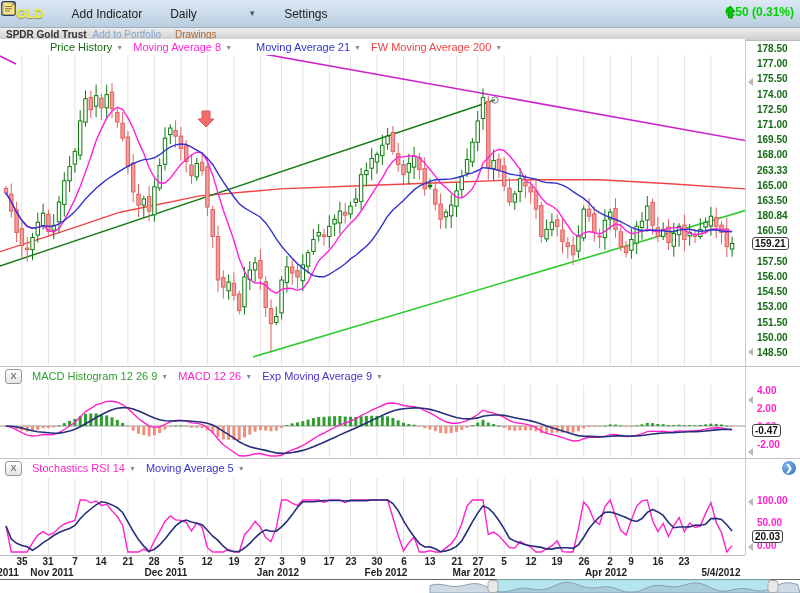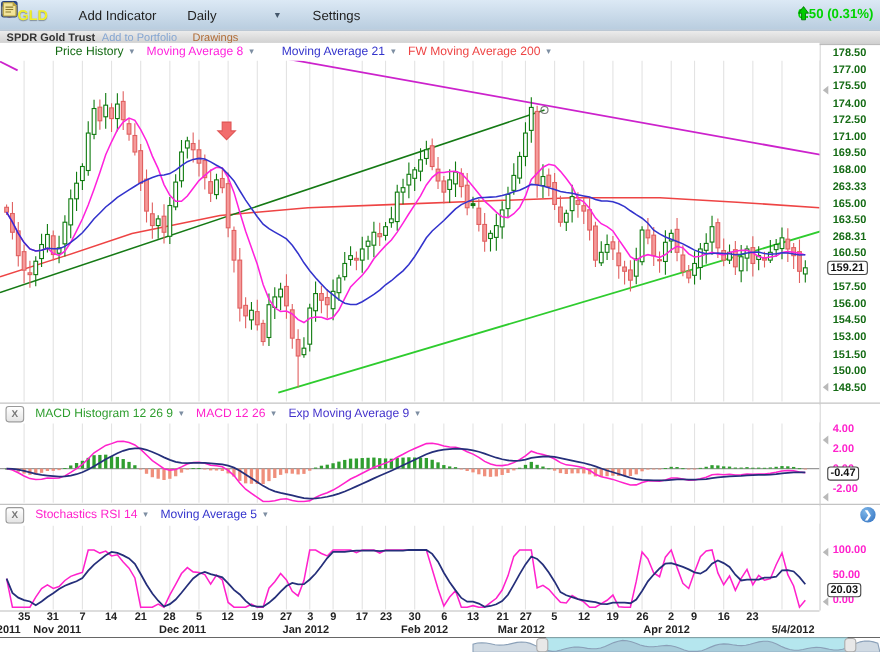--- a/index.html
+++ b/index.html
@@ -739,21 +739,21 @@
       <div class="axlab" style="top: 58.2px; color: rgb(21, 107, 21);">177.00</div>
       <div class="axlab" style="top: 73.4px; color: rgb(21, 107, 21);">175.50</div>
       <div class="axlab" style="top: 88.6px; color: rgb(21, 107, 21);">174.00</div>
       <div class="axlab" style="top: 103.8px; color: rgb(21, 107, 21);">172.50</div>
       <div class="axlab" style="top: 119px; color: rgb(21, 107, 21);">171.00</div>
       <div class="axlab" style="top: 134.2px; color: rgb(21, 107, 21);">169.50</div>
       <div class="axlab" style="top: 149.4px; color: rgb(21, 107, 21);">168.00</div>
       <div class="axlab" style="top: 164.6px; color: rgb(21, 107, 21);">263.33</div>
       <div class="axlab" style="top: 179.8px; color: rgb(21, 107, 21);">165.00</div>
       <div class="axlab" style="top: 195px; color: rgb(21, 107, 21);">163.50</div>
-      <div class="axlab" style="top: 210.2px; color: rgb(21, 107, 21);">268.31</div>
+      <div class="axlab" style="top: 210.2px; color: rgb(21, 107, 21);">180.84</div>
       <div class="axlab" style="top: 225.4px; color: rgb(21, 107, 21);">160.50</div>
       <div class="axlab" style="top: 240.6px; color: rgb(21, 107, 21);">159.00</div>
       <div class="axlab" style="top: 255.8px; color: rgb(21, 107, 21);">157.50</div>
       <div class="axlab" style="top: 271px; color: rgb(21, 107, 21);">156.00</div>
       <div class="axlab" style="top: 286.2px; color: rgb(21, 107, 21);">154.50</div>
       <div class="axlab" style="top: 301.4px; color: rgb(21, 107, 21);">153.00</div>
       <div class="axlab" style="top: 316.6px; color: rgb(21, 107, 21);">151.50</div>
       <div class="axlab" style="top: 331.8px; color: rgb(21, 107, 21);">150.00</div>
       <div class="axlab" style="top: 347px; color: rgb(21, 107, 21);">148.50</div>
       <div class="axlab" style="top: 385px; color: rgb(255, 34, 204);">4.00</div>

